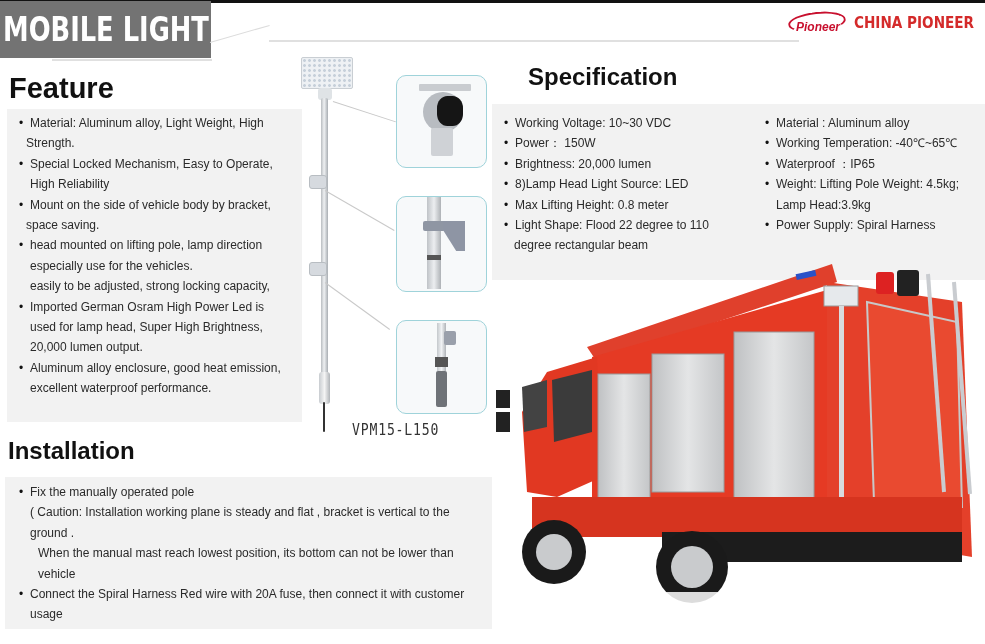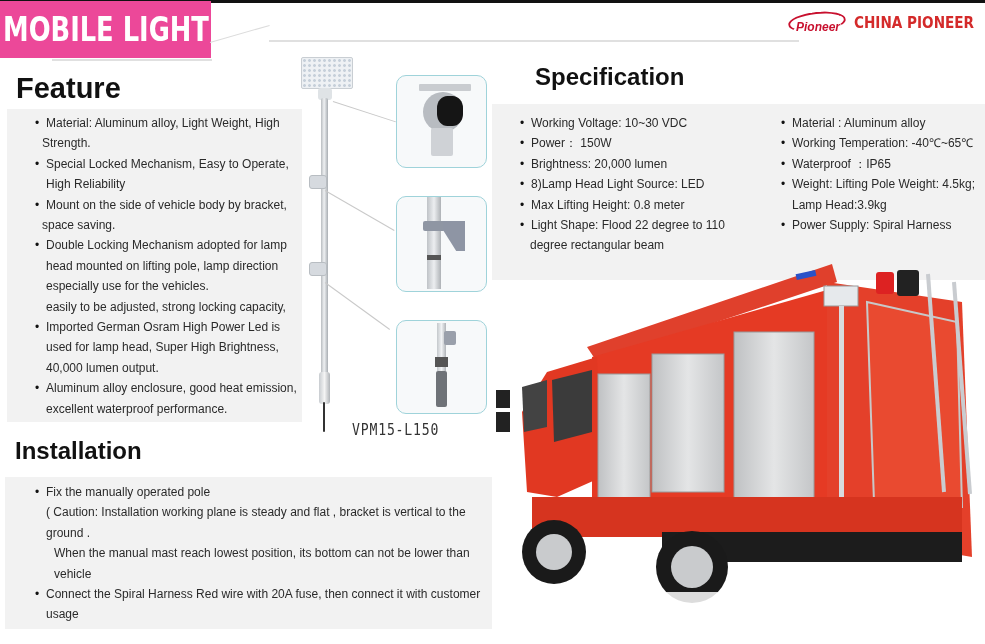--- a/index.html
+++ b/index.html
@@ -1,43 +1,43 @@
 <!DOCTYPE html>
 <html><head>
 <meta charset="utf-8">
 <style>
   * { box-sizing: border-box; margin: 0; padding: 0; }
   html, body { width: 985px; height: 644px; background: #ffffff; overflow: hidden; }
   body { position: relative; font-family: "Liberation Sans", sans-serif; color: #222; }
 
   .topline { position: absolute; left: 0; top: 0; width: 985px; height: 3px; background: #111; }
-  .title-band { position: absolute; left: 0; top: 1px; width: 211px; height: 57px; background: #ec4899; display: flex; align-items: center; justify-content: center; }
+  .title-band { position: absolute; left: 0; top: 1px; width: 211px; height: 57px; background: #737373; display: flex; align-items: center; justify-content: center; }
   .title-band span { color: #fff; font-family: "DejaVu Sans", sans-serif; font-weight: bold; font-size: 33px; letter-spacing: 0px; transform: scaleX(0.78); white-space: nowrap; display: inline-block; }
   .rule-left { position: absolute; left: 52px; top: 59px; width: 160px; height: 2px; background: #e0e0e0; }
   .rule-diag { position: absolute; left: 210px; top: 42px; width: 62px; height: 1px; background: #dcdcdc; transform-origin: left center; transform: rotate(-16deg); }
   .rule-right { position: absolute; left: 269px; top: 40px; width: 530px; height: 2px; background: #e0e0e0; }
 
   .logo { position: absolute; left: 788px; top: 8px; height: 28px; display: flex; align-items: center; }
   .logo .mark { position: relative; width: 58px; height: 24px; }
   .logo .mark .swoosh { position: absolute; left: 0; top: 2px; width: 58px; height: 20px; border: 2px solid #c8102e; border-radius: 50%; border-bottom-color: transparent; transform: rotate(-6deg); }
   .logo .mark .word { position: absolute; left: 8px; top: 10px; font-size: 12px; font-style: italic; font-weight: bold; color: #c8102e; }
   .logo .name { margin-left: 8px; color: #d42a2a; font-family: "DejaVu Sans", sans-serif; font-weight: bold; font-size: 16px; transform: scaleX(0.85); transform-origin: left; white-space: nowrap; display: inline-block; }
 
-  h2.section { position: absolute; font-family: "Liberation Sans", sans-serif; font-weight: bold; color: #111; margin-left: 7px; }
+  h2.section { position: absolute; font-family: "Liberation Sans", sans-serif; font-weight: bold; color: #111; }
   .feature-title { left: 9px; top: 72px; font-size: 29px; }
   .spec-title { left: 528px; top: 63px; font-size: 24px; }
   .install-title { left: 8px; top: 437px; font-size: 24px; }
 
   .panel { position: absolute; background: #f2f2f2; }
   .feature-panel { left: 7px; top: 109px; width: 295px; height: 313px; }
   .spec-panel { left: 492px; top: 104px; width: 493px; height: 176px; }
   .install-panel { left: 5px; top: 477px; width: 487px; height: 152px; }
 
   ul.bullets { list-style: none; position: absolute; }
-  ul.bullets li { position: relative; padding-left: 11px; font-size: 12px; line-height: 20.4px; color: #2a2a2a; margin-left: 16px; }
+  ul.bullets li { position: relative; padding-left: 11px; font-size: 12px; line-height: 20.4px; color: #2a2a2a; }
   ul.bullets li::before { content: "\2022"; position: absolute; left: 0; top: 0; color: #111; font-size: 12px; }
   .feature-list { left: 19px; top: 113px; width: 283px; }
   .feature-list li .cont { display: block; }
   .spec-list-a { left: 504px; top: 113px; width: 250px; }
   .spec-list-b { left: 765px; top: 113px; width: 215px; }
   .spec-list-a li, .spec-list-b li { line-height: 20.4px; }
   .install-list { left: 19px; top: 482px; width: 470px; }
   .install-list li { font-size: 11.5px; line-height: 20.4px; }
   .install-list .sub { display: block; padding-left: 0; }
   .install-list .indent1 { margin-left: 0px; }
@@ -92,24 +92,24 @@
   <li>
     <span>Material: Aluminum alloy, Light Weight, High</span><span class="cont" style="margin-left:-4px">Strength.</span>
   </li>
   <li>
     <span>Special Locked Mechanism, Easy to Operate,</span><span class="cont">High Reliability</span>
   </li>
   <li>
     <span>Mount on the side of vehicle body by bracket,</span><span class="cont" style="margin-left:-4px">space saving.</span>
   </li>
   <li>
-    <span>Double Locking Mechanism adopted for lamp</span><span class="cont">head mounted on lifting pole, lamp direction</span><span class="cont">especially use for the vehicles.</span><span class="cont">easily to be adjusted, strong locking capacity,</span>
-  </li>
-  <li>
-    <span>Imported German Osram High Power Led is</span><span class="cont">used for lamp head, Super High Brightness,</span><span class="cont">40,000 lumen output.</span>
+    <span class="cont">head mounted on lifting pole, lamp direction</span><span class="cont">especially use for the vehicles.</span><span class="cont">easily to be adjusted, strong locking capacity,</span>
+  </li>
+  <li>
+    <span>Imported German Osram High Power Led is</span><span class="cont">used for lamp head, Super High Brightness,</span><span class="cont">20,000 lumen output.</span>
   </li>
   <li>
     <span>Aluminum alloy enclosure, good heat emission,</span><span class="cont">excellent waterproof performance.</span>
   </li>
 </ul>
 
 <div>
   <div class="lamp"></div>
   <div class="lamp-mount"></div>
   <div class="pole"></div>

